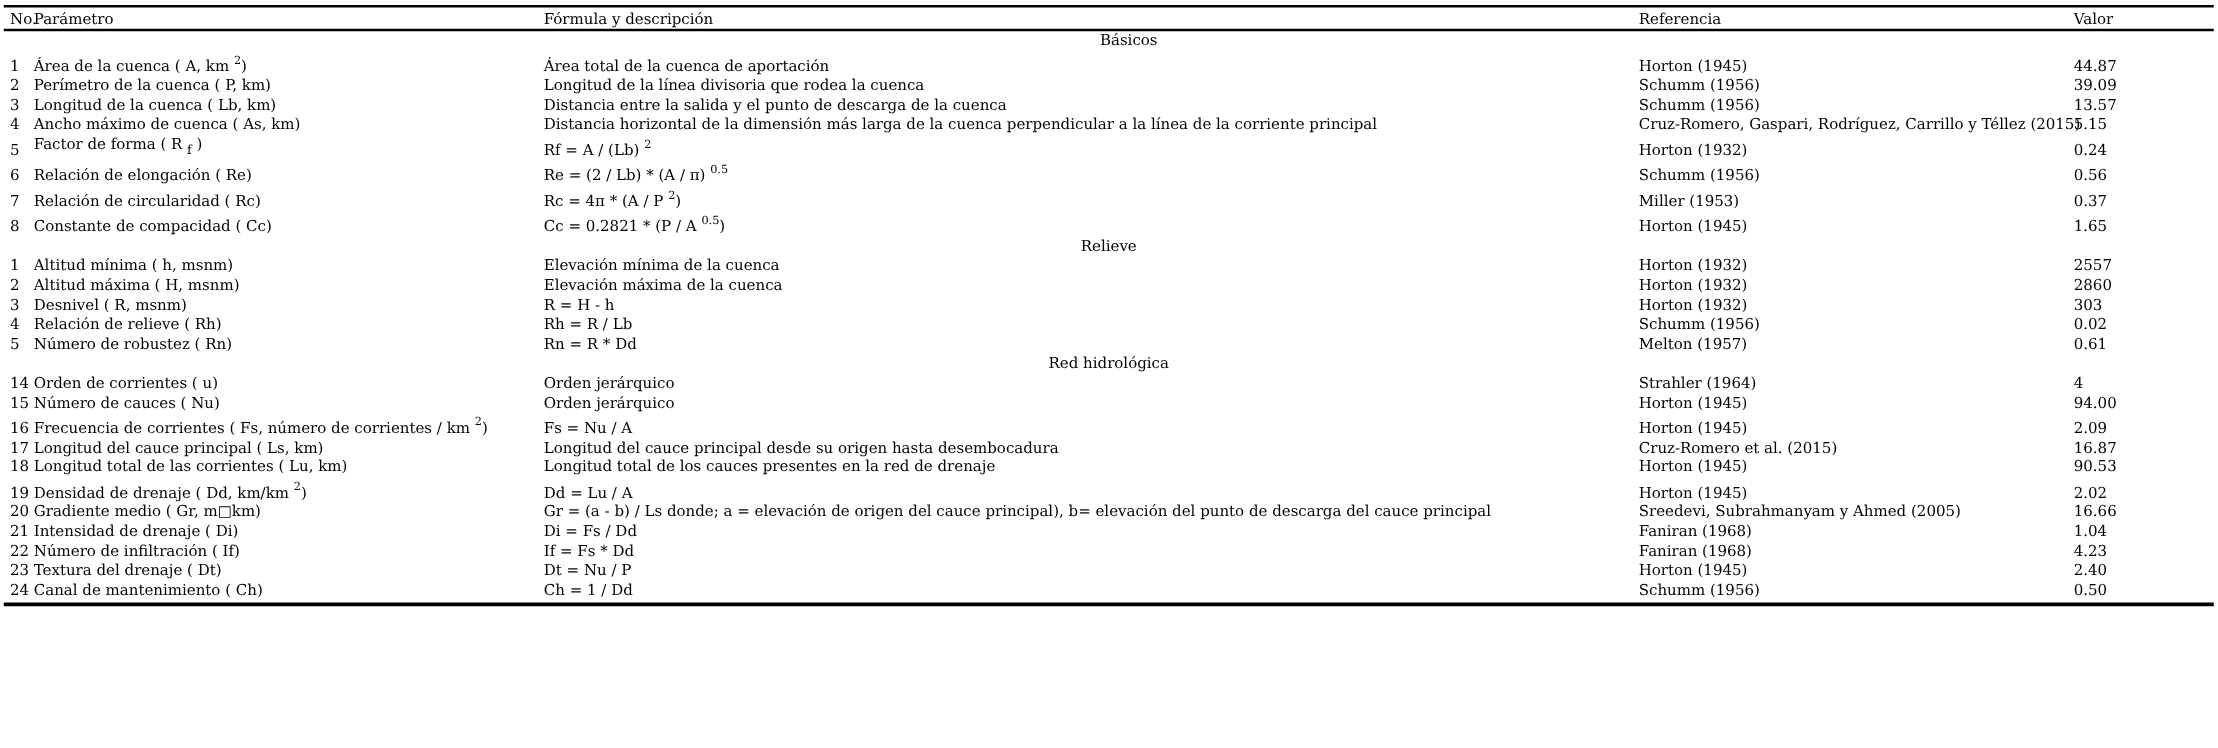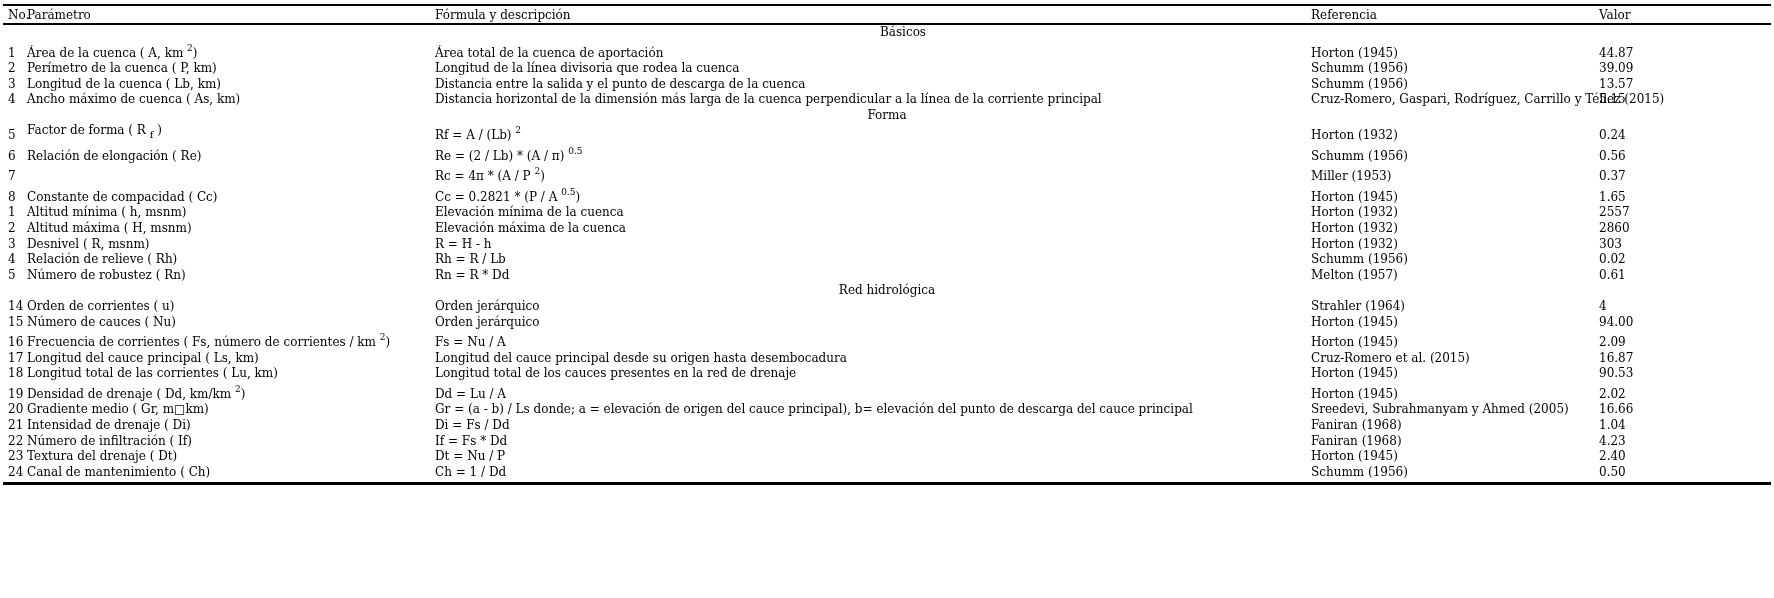--- a/index.html
+++ b/index.html
@@ -51,21 +51,21 @@
     }
     .cell {
       position: absolute;
       top: 0;
       white-space: nowrap;
     }
     .c-no { left: 5px; }
     .c-param { left: 24px; }
     .c-form { left: 432px; }
     .c-ref { left: 1263px; margin-left: 45px; }
-    .c-val { left: 1596px; }
+    .c-val { left: 1656px; }
     .section-wrap {
       position: absolute;
       left: 836px;
       width: 100px;
       text-align: center;
     }
     sup {
       font-size: 9px;
       vertical-align: 6px;
       line-height: 0;
@@ -115,49 +115,50 @@
         <span class="cell c-ref">Schumm (1956)</span>
         <span class="cell c-val">13.57</span>
       </div>
       <div class="row">
         <span class="cell c-no">4</span>
         <span class="cell c-param"><span>Ancho máximo de cuenca ( As, km)</span></span>
         <span class="cell c-form"><span>Distancia horizontal de la dimensión más larga de la cuenca perpendicular a la línea de la corriente principal</span></span>
         <span class="cell c-ref">Cruz-Romero, Gaspari, Rodríguez, Carrillo y Téllez (2015)</span>
         <span class="cell c-val">5.15</span>
       </div>
-      <div class="row">
-        <span class="cell section-wrap" style="left: 0px; width: 1768px; text-align: center; padding-left: 0px;">Forma</span>
-      </div>
       <div class="row tall">
         <span class="cell c-no">5</span>
         <span class="cell c-param" style="top: -5px;"><span>Factor de forma ( R </span><sub>f</sub><span> )</span></span>
         <span class="cell c-form"><span>Rf = A / (Lb) </span><sup>2</sup></span>
         <span class="cell c-ref">Horton (1932)</span>
         <span class="cell c-val">0.24</span>
       </div>
       <div class="row tall">
         <span class="cell c-no">6</span>
         <span class="cell c-param"><span>Relación de elongación ( Re)</span></span>
         <span class="cell c-form"><span>Re = (2 / Lb) * (A / π) </span><sup>0.5</sup></span>
         <span class="cell c-ref">Schumm (1956)</span>
         <span class="cell c-val">0.56</span>
       </div>
       <div class="row tall">
         <span class="cell c-no">7</span>
+        <span class="cell c-param"><span>Relación de circularidad ( Rc)</span></span>
         <span class="cell c-form"><span>Rc = 4π * (A / P </span><sup>2</sup><span>)</span></span>
         <span class="cell c-ref">Miller (1953)</span>
         <span class="cell c-val">0.37</span>
       </div>
       <div class="row tall">
         <span class="cell c-no">8</span>
         <span class="cell c-param"><span>Constante de compacidad ( Cc)</span></span>
         <span class="cell c-form"><span>Cc = 0.2821 * (P / A </span><sup>0.5</sup><span>)</span></span>
         <span class="cell c-ref">Horton (1945)</span>
         <span class="cell c-val">1.65</span>
+      </div>
+      <div class="row">
+        <span class="cell section-wrap" style="left: 0px; width: 1768px; text-align: center; padding-left: 0px;">Relieve</span>
       </div>
       <div class="row">
         <span class="cell c-no">1</span>
         <span class="cell c-param"><span>Altitud mínima ( h, msnm)</span></span>
         <span class="cell c-form"><span>Elevación mínima de la cuenca</span></span>
         <span class="cell c-ref">Horton (1932)</span>
         <span class="cell c-val">2557</span>
       </div>
       <div class="row">
         <span class="cell c-no">2</span>

